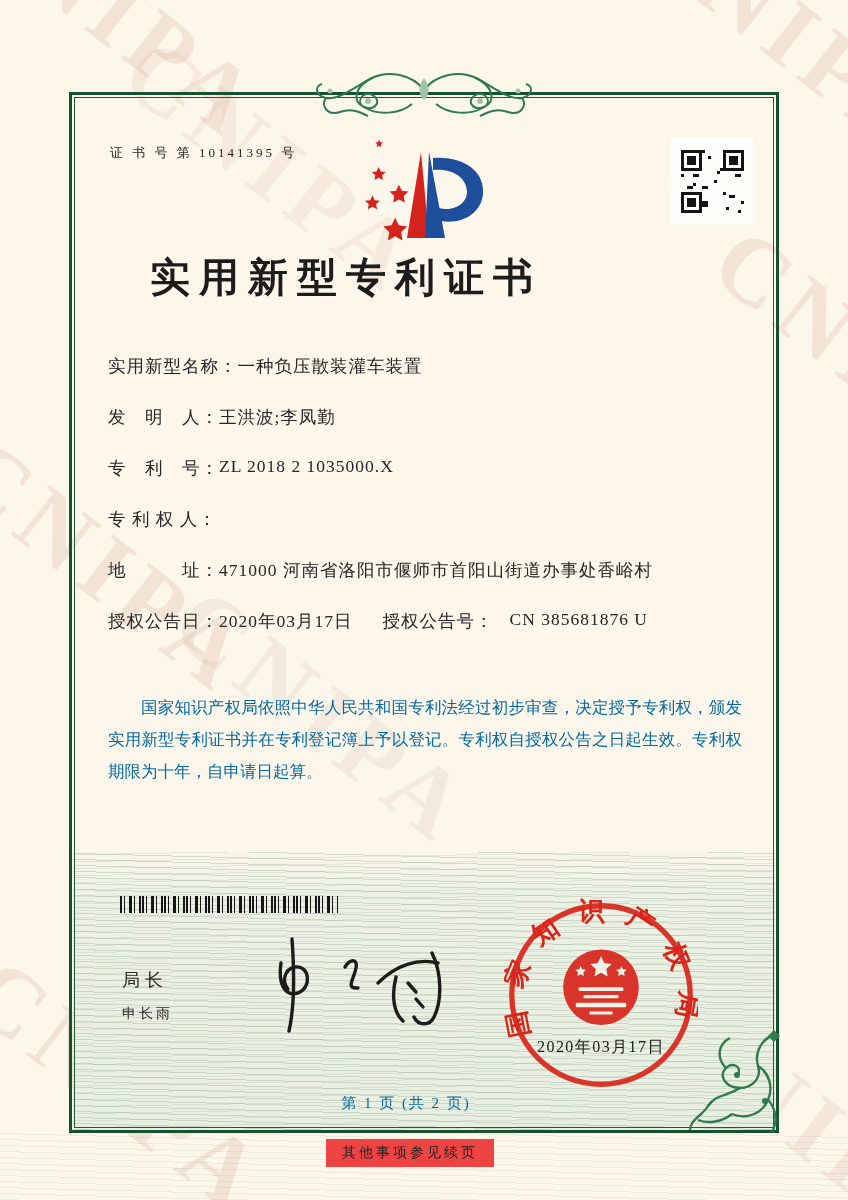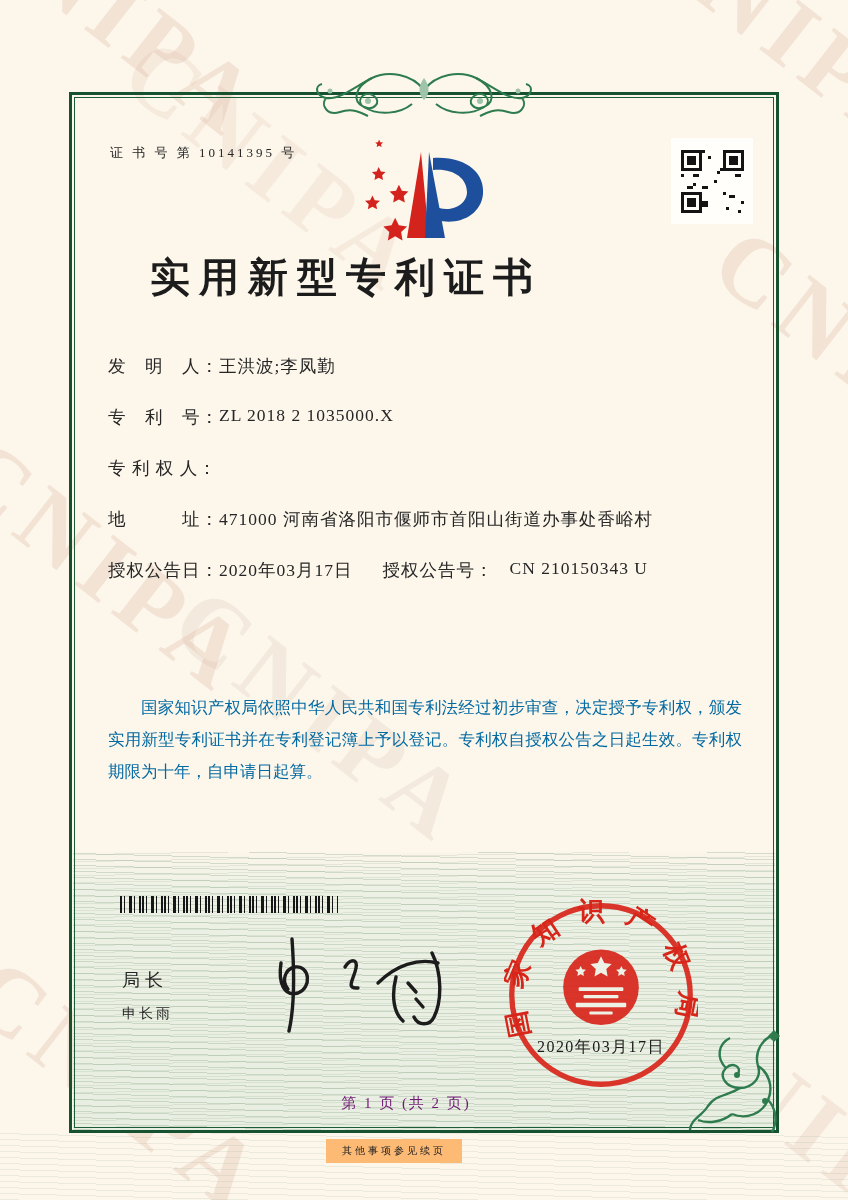--- a/index.html
+++ b/index.html
@@ -81,25 +81,25 @@
   }
   
   .officer-title{position:absolute;z-index:5;left:122px;top:968px;font-size:18px;letter-spacing:5px;text-align:center;}
   .officer-name{position:absolute;z-index:5;left:122px;top:1005px;font-size:14px;letter-spacing:3px;}
   .signature{position:absolute;z-index:6;left:248px;top:925px;}
   
   .seal{position:absolute;z-index:6;left:504px;top:898px;}
   
   .page-num{
     position:absolute;z-index:5;left:0;top:1094px;width:812px;
-    text-align:center;font-size:15px;letter-spacing:2px;color:#701a75;
+    text-align:center;font-size:15px;letter-spacing:2px;color:#0369a1;
   }
   .continuation{
     position:absolute;z-index:5;left:326px;top:1139px;
-    background:#fdba74;padding:5px 16px;font-size:10px;letter-spacing:3px;color:#222;
+    background:#ef4444;padding:5px 16px;font-size:14px;letter-spacing:3px;color:#222;
   }
 </style>
 </head>
 <body>
 
 <div class="page">
 
   <span class="wm wm1">CNIPA</span>
   <span class="wm wm2">CNIPA</span>
   <span class="wm wm3">CNIPA</span>
@@ -294,40 +294,44 @@
         <rect x="15" y="60" width="3" height="3" fill="#141414"></rect>
         <rect x="18" y="60" width="3" height="3" fill="#141414"></rect>
         <rect x="57" y="60" width="3" height="3" fill="#141414"></rect>
       </svg>
   </div>
 
   <div class="title">实用新型专利证书</div>
 
   <div class="fields">
     <div class="field-row">
+      <span class="lbl">实用新型名称：</span>
+      <span class="val">一种负压散装灌车装置</span>
+    </div>
+    <div class="field-row">
       <span class="lbl">发　明　人：</span>
       <span class="val">王洪波;李凤勤</span>
     </div>
     <div class="field-row">
       <span class="lbl">专　利　号：</span>
       <span class="val">ZL 2018 2 1035000.X</span>
     </div>
     <div class="field-row">
       <span class="lbl">专 利 权 人：</span>
     </div>
     <div class="field-row">
       <span class="lbl">地　　　址：</span>
       <span class="val">471000 河南省洛阳市偃师市首阳山街道办事处香峪村</span>
     </div>
     <div class="field-row">
       <span class="lbl">授权公告日：</span>
       <span class="val">2020年03月17日</span>
       <span class="gazette-group">
         <span class="lbl">授权公告号：</span>
-        <span class="val">CN 210150343 U</span>
+        <span class="val">CN 385681876 U</span>
       </span>
     </div>
   </div>
 
   <div class="paras">
     <p>国家知识产权局依照中华人民共和国专利法经过初步审查，决定授予专利权，颁发实用新型专利证书并在专利登记簿上予以登记。专利权自授权公告之日起生效。专利权期限为十年，自申请日起算。</p>
   </div>
 
   <div class="barcode"></div>
 

